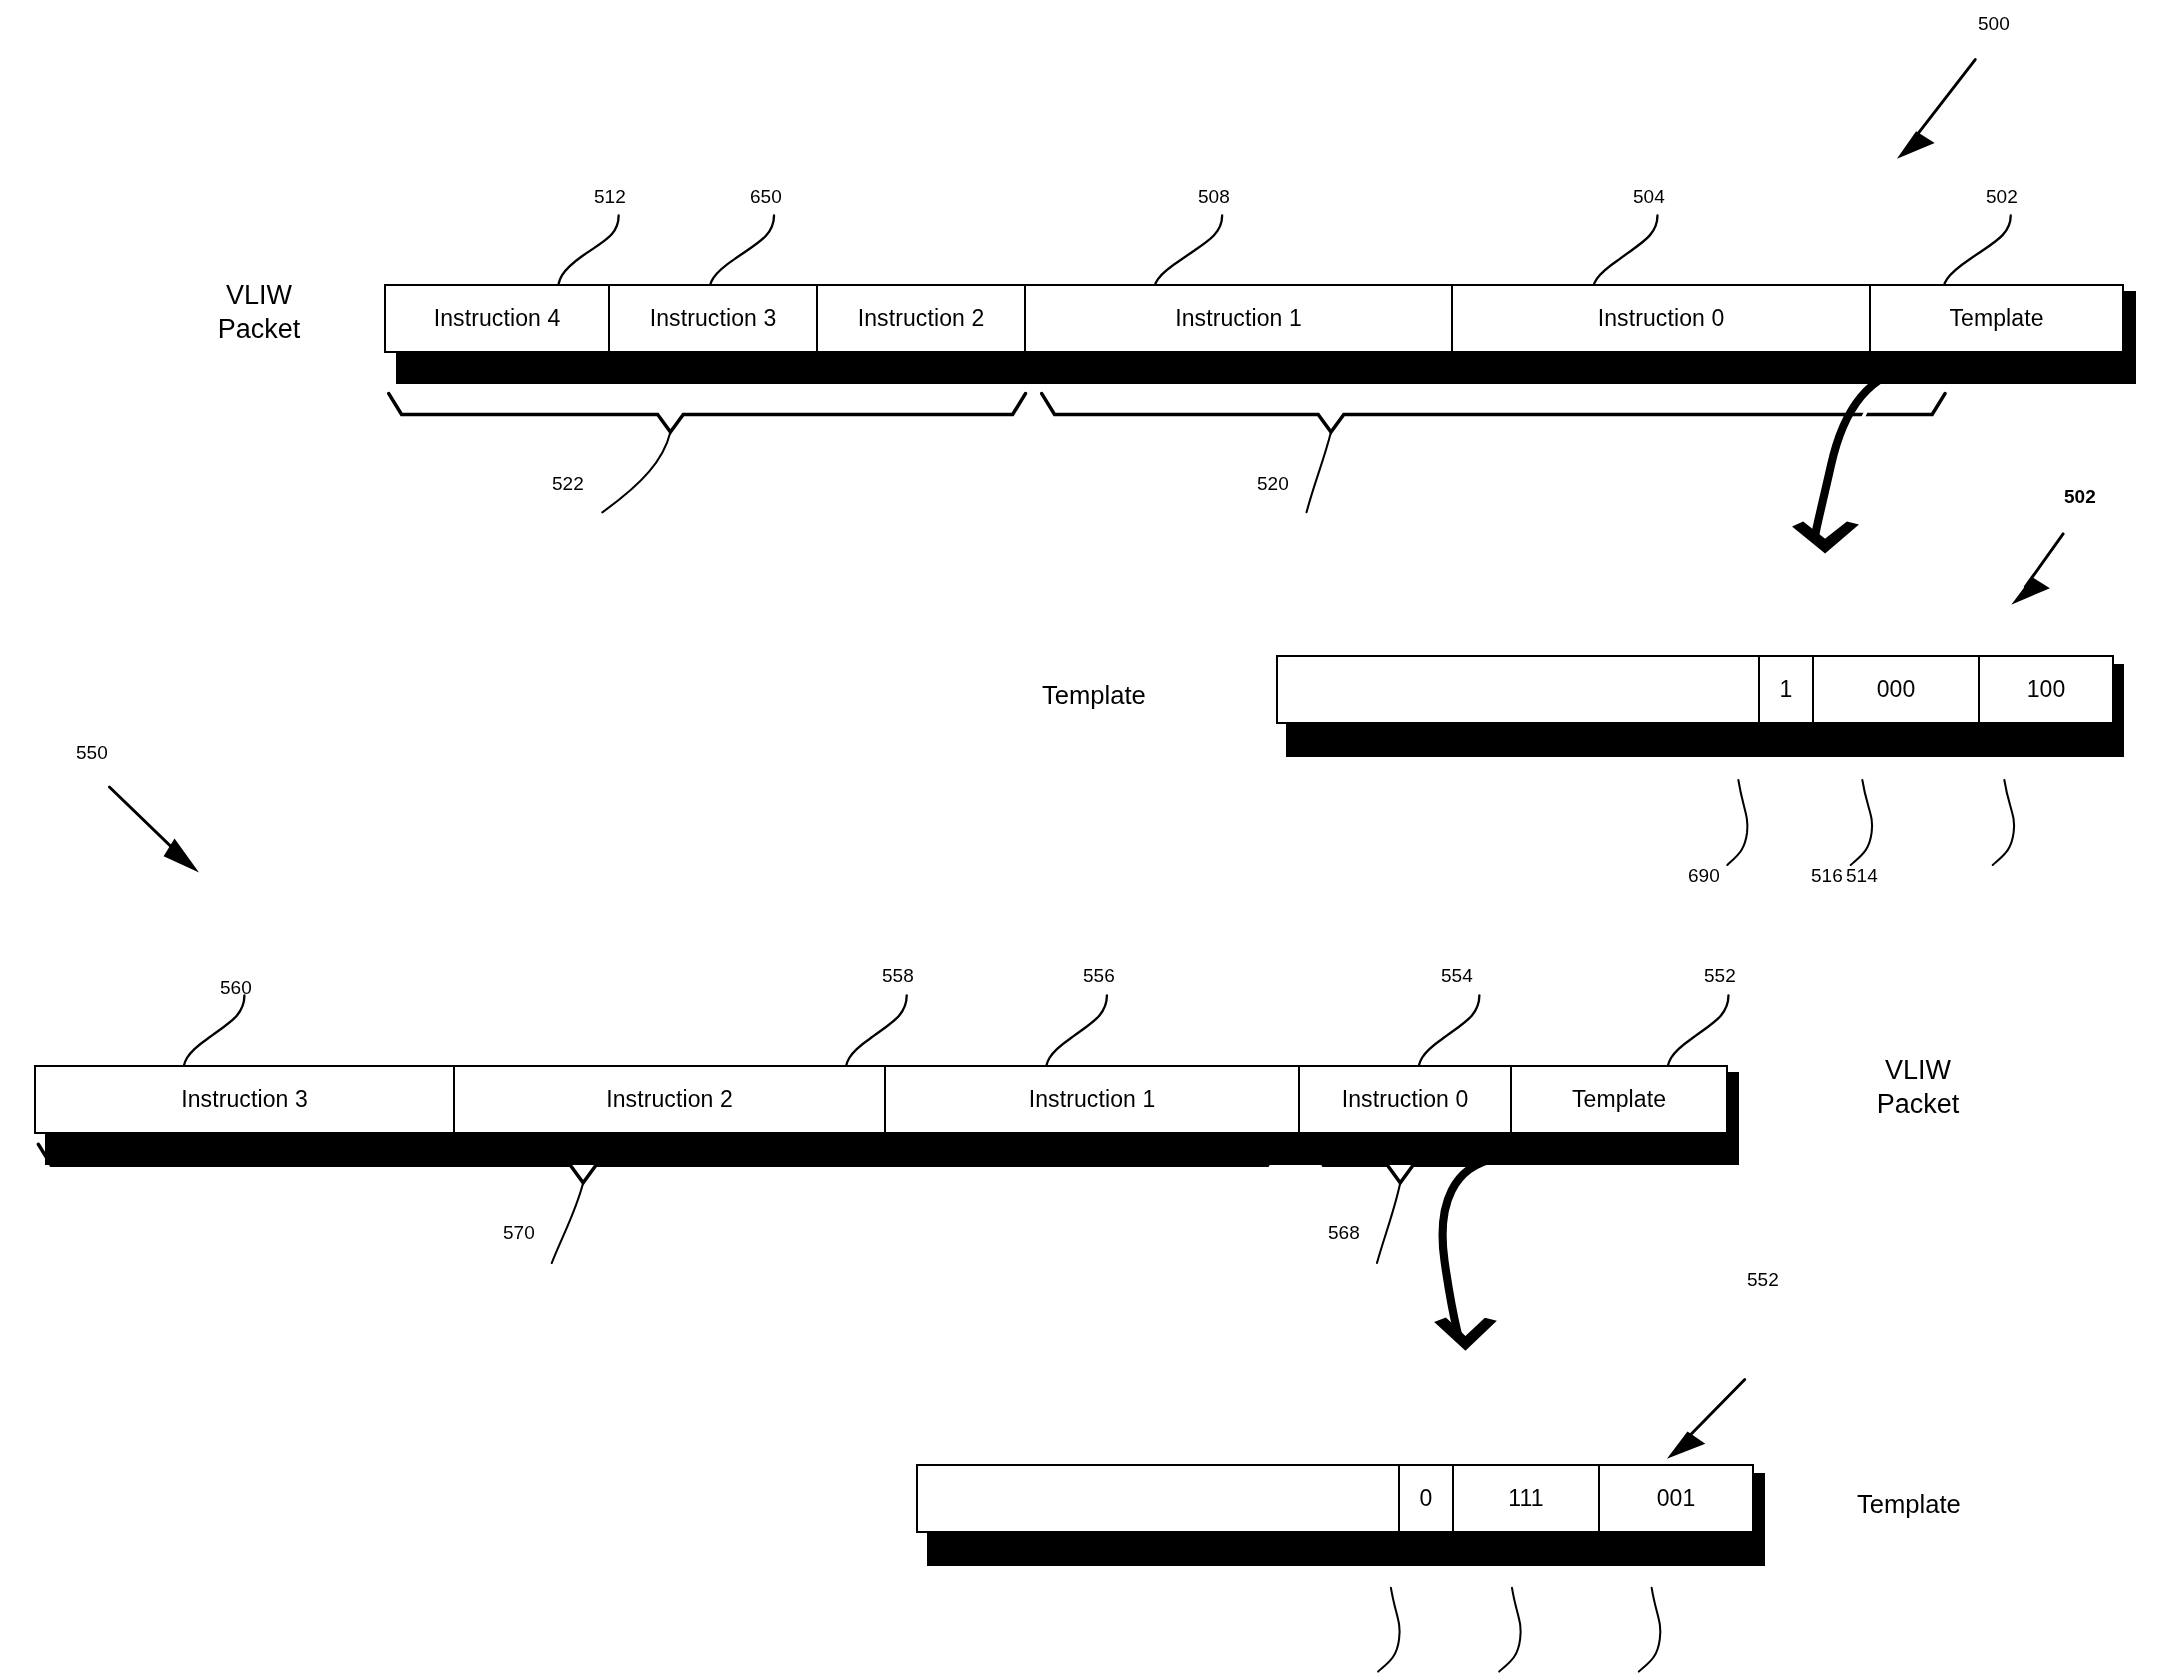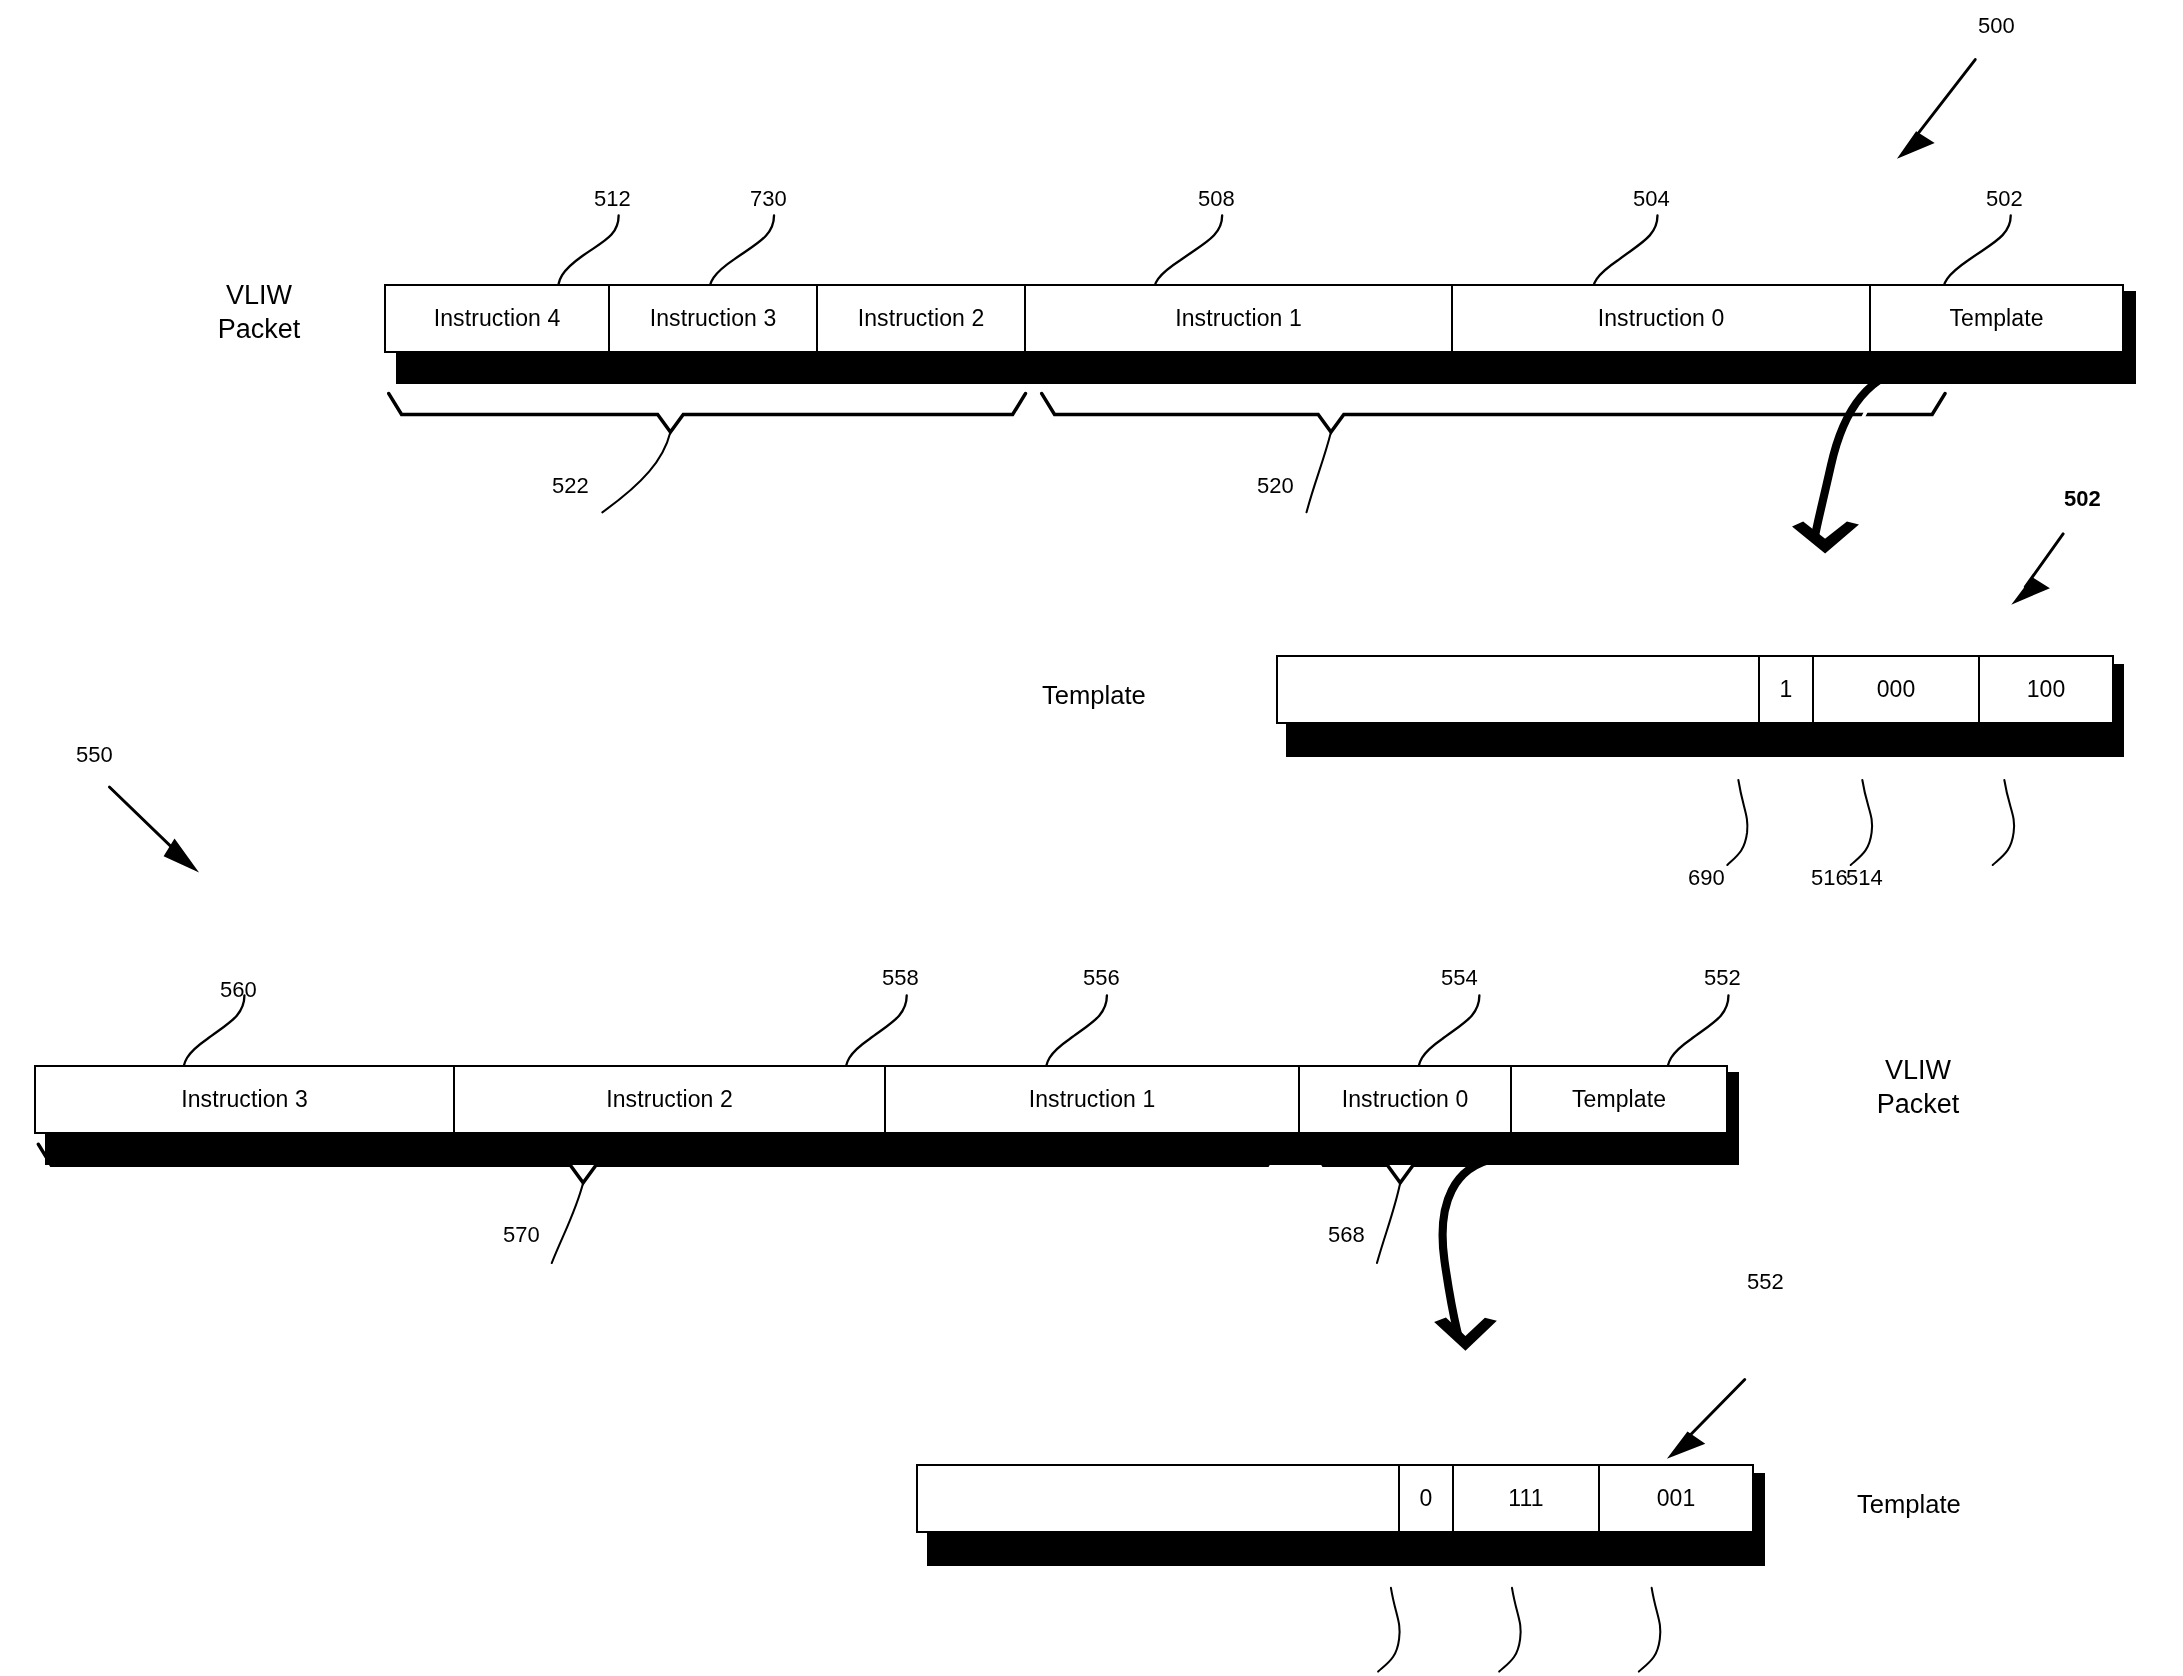--- a/index.html
+++ b/index.html
@@ -56,21 +56,21 @@
   
   .txt {
     position: absolute;
     font-size: 25.6px;
     white-space: pre;
     line-height: 1.22;
     z-index: 5;
   }
   .reftxt {
     position: absolute;
-    font-size: 22px;
+    font-size: 19px;
     white-space: nowrap;
     z-index: 5;
   }
   .sidelabel {
     position: absolute;
     font-size: 27px;
     text-align: center;
     line-height: 1.25;
     white-space: pre-line;
     z-index: 5;
@@ -156,21 +156,21 @@
   <div class="bar" style="left:384px; top:284px; width:1740px; height:69px;">
     <div class="cell" style="width:224px;">Instruction 4</div>
     <div class="cell" style="width:208px;">Instruction 3</div>
     <div class="cell" style="width:208px;">Instruction 2</div>
     <div class="cell" style="width:427px;">Instruction 1</div>
     <div class="cell" style="width:418px;">Instruction 0</div>
     <div class="cell" style="flex:1 1 auto;">Template</div>
   </div>
 
   <div class="reftxt" style="left:594px; top:186px;">512</div>
-  <div class="reftxt" style="left:750px; top:186px;">730</div>
+  <div class="reftxt" style="left:750px; top:186px;">650</div>
   <div class="reftxt" style="left:1198px; top:186px;">508</div>
   <div class="reftxt" style="left:1633px; top:186px;">504</div>
   <div class="reftxt" style="left:1986px; top:186px;">502</div>
 
   <div class="reftxt" style="left:552px; top:473px;">522</div>
   <div class="reftxt" style="left:1257px; top:473px;">520</div>
 
   <div class="reftxt" style="left:1978px; top:12.8px;">500</div>
 
   <div class="reftxt bold0" style="left:2064px; top:486px;">502</div>

